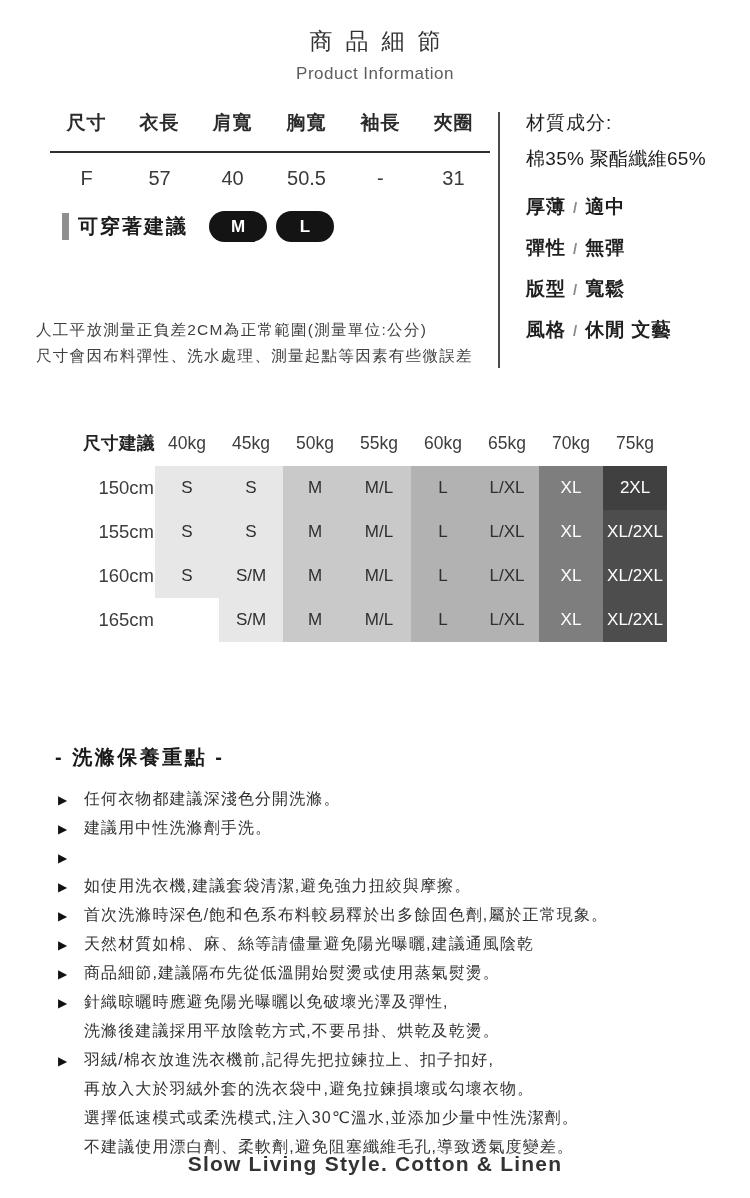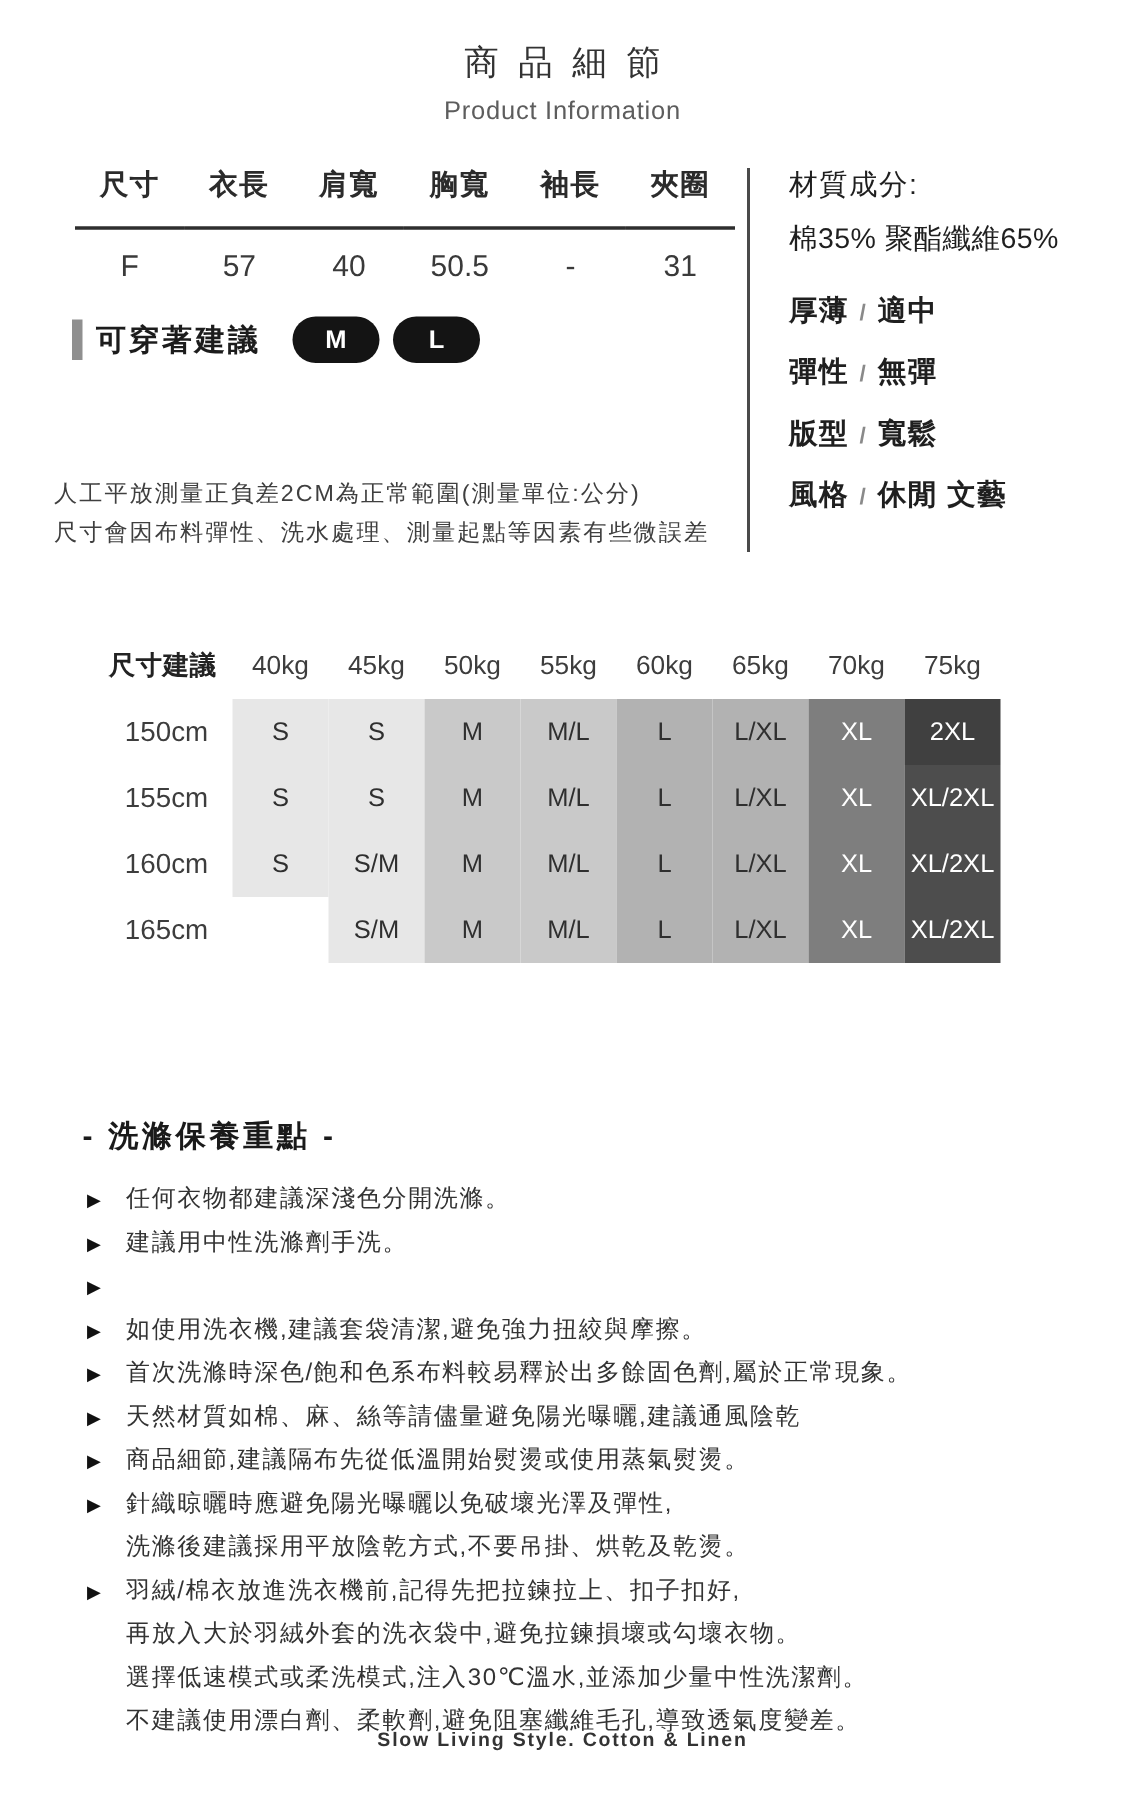--- a/index.html
+++ b/index.html
@@ -25,21 +25,21 @@
 
   
   .info-col{position:absolute;left:526px;top:110px;width:236px;}
   .material-label{font-size:19px;color:#1f1f1f;letter-spacing:1px;}
   .material-value{font-size:19px;color:#1f1f1f;margin-top:10px;letter-spacing:0.3px;}
   .attribute-list{margin-top:22px;font-weight:bold;}
   .attribute-row{font-size:19px;height:22px;margin-bottom:19px;color:#1f1f1f;letter-spacing:1px;white-space:nowrap;}
   .attribute-row .slash{color:#8a8a8a;font-size:15px;margin:0 7px;}
 
   
-  .wear-block{position:absolute;left:48px;top:211px;display:flex;align-items:center;}
+  .wear-block{position:absolute;left:62px;top:211px;display:flex;align-items:center;}
   .accent-bar{width:7px;height:27px;margin-right:9px;}
   .wear-label{font-size:20px;font-weight:700;color:#1c1c1c;letter-spacing:2px;}
   .size-badges{display:flex;align-items:center;margin-left:12px;}
   .size-badge{
     display:inline-flex;align-items:center;justify-content:center;
     min-width:58px;height:31px;border-radius:16px;color:#fff;
     font-weight:700;font-size:17px;margin-left:9px;letter-spacing:0;
   }
 
   
@@ -49,39 +49,39 @@
   }
 
   
   .size-chart{position:absolute;left:62px;top:420px;border-collapse:collapse;table-layout:fixed;}
   .size-chart col.label-col{width:93px;}
   .size-chart col.w-col{width:64px;}
   .size-chart thead th{
     font-weight:400;font-size:17.5px;color:#3d3d3d;text-align:center;height:46px;
     vertical-align:middle;padding:0;
   }
-  .size-chart thead th.corner{font-weight:700;font-size:17.5px;color:#222;text-align:center;letter-spacing:0.5px;}
+  .size-chart thead th.corner{font-weight:700;font-size:17.5px;color:#222;text-align:right;letter-spacing:0.5px;}
   .size-chart tbody th{
-    font-weight:400;font-size:18.5px;color:#3d3d3d;text-align:center;padding-left:6px;
+    font-weight:400;font-size:18.5px;color:#3d3d3d;text-align:right;padding-left:6px;
     height:42px;vertical-align:middle;
   }
   .size-chart tbody td{
     text-align:center;font-size:17px;color:#2f2f2f;height:42px;vertical-align:middle;padding:0;
   }
 
   
   .care-heading{position:absolute;left:55px;top:744px;font-size:20px;font-weight:700;color:#1a1a1a;letter-spacing:2.5px;}
   .care-list{position:absolute;left:58px;top:785px;width:680px;}
   .care-line{display:flex;height:29px;align-items:center;font-size:16px;letter-spacing:1.1px;color:#333;white-space:nowrap;}
   .care-line .bullet{width:26px;font-size:12px;color:#111;flex:none;}
 
   
   .footer{
     position:absolute;top:1152px;left:0;width:750px;text-align:center;
-    font-weight:700;font-size:13px;color:#333;letter-spacing:1.2px;
+    font-weight:700;font-size:21px;color:#333;letter-spacing:1.2px;
   }
 </style>
 </head>
 <body>
 
 <div class="header-block">
   <div class="title">商品細節</div>
   <div class="subtitle">Product Information</div>
 </div>
 

